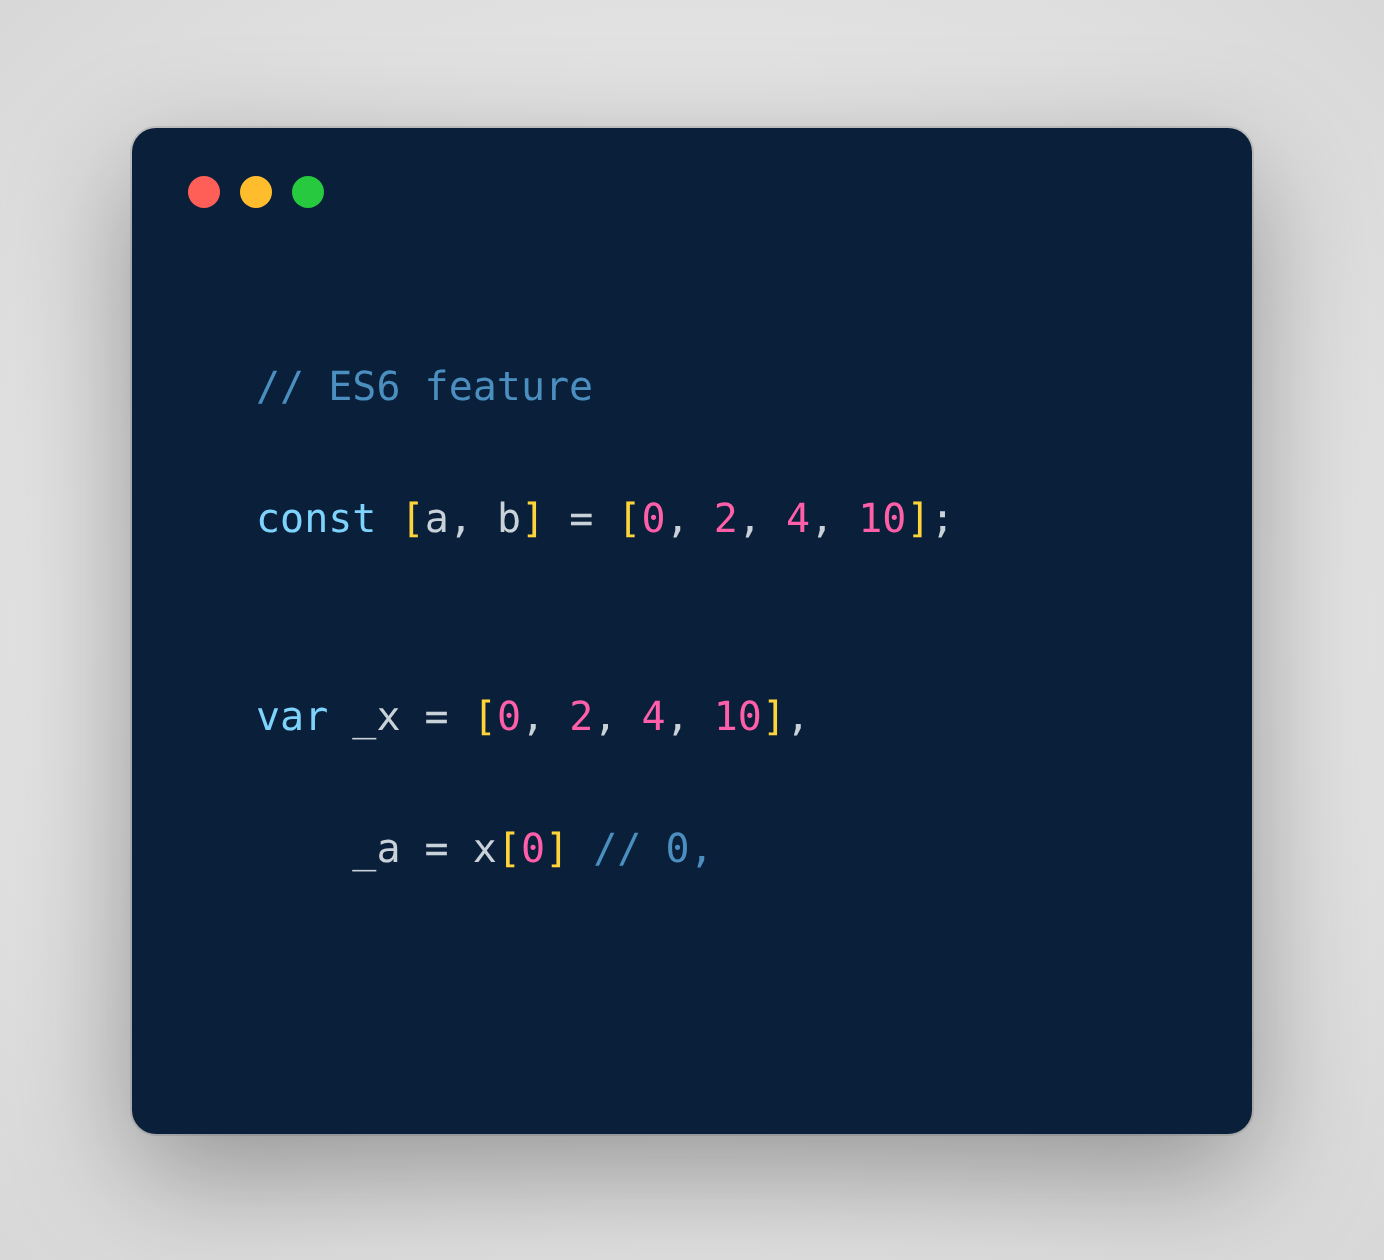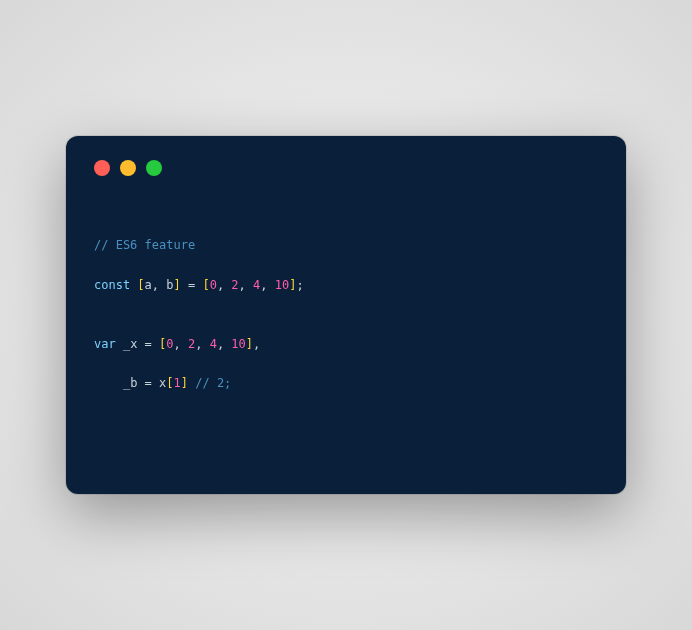--- a/index.html
+++ b/index.html
@@ -26,24 +26,25 @@
   }
   .dot {
     width: 16px;
     height: 16px;
     border-radius: 50%;
   }
   .dot.red { background: #ff5f56; }
   .dot.yellow { background: #ffbd2e; }
   .dot.green { background: #27c93f; }
   .code {
-    font-size: 12px;
+    font-size: 20px;
     line-height: 1.65;
     white-space: pre;
     color: #c9d1d9;
+    margin-left: 34px;
   }
   .comment { color: #4a8fbf; }
   .keyword { color: #7dd3fc; }
   .punct { color: #c9d1d9; }
   .ident { color: #c9d1d9; }
   .num { color: #ff5fa8; }
   .bracket-y { color: #ffd43b; }
   .line { display: block; }
 </style>
 </head>
@@ -53,15 +54,15 @@
   <div class="titlebar">
     <span class="dot red"></span>
     <span class="dot yellow"></span>
     <span class="dot green"></span>
   </div>
   <div class="code">
 <span class="line"><span class="comment">// ES6 feature</span></span>
 <span class="line"><span class="keyword">const</span><span class="bracket-y"> [</span><span class="ident">a</span><span class="punct">, </span><span class="ident">b</span><span class="bracket-y">]</span><span class="punct"> = </span><span class="bracket-y">[</span><span class="num">0</span><span class="punct">, </span><span class="num">2</span><span class="punct">, </span><span class="num">4</span><span class="punct">, </span><span class="num">10</span><span class="bracket-y">]</span><span class="punct">;</span></span>
 <span class="line"></span>
 <span class="line"><span class="keyword">var</span><span class="punct"> </span><span class="ident">_x</span><span class="punct"> = </span><span class="bracket-y">[</span><span class="num">0</span><span class="punct">, </span><span class="num">2</span><span class="punct">, </span><span class="num">4</span><span class="punct">, </span><span class="num">10</span><span class="bracket-y">]</span><span class="punct">,</span></span>
-<span class="line"><span class="punct">    </span><span class="ident">_b</span><span class="punct"> = </span><span class="ident">x</span><span class="bracket-y">[</span><span class="num">1</span><span class="bracket-y">]</span><span class="punct"> </span><span class="comment">// 2;</span></span>
+<span class="line"><span class="punct">    </span><span class="ident">_a</span><span class="punct"> = </span><span class="ident">x</span><span class="bracket-y">[</span><span class="num">0</span><span class="bracket-y">]</span><span class="punct"> </span><span class="comment">// 0,</span></span>
   </div>
 </div>
 
 </body></html>

